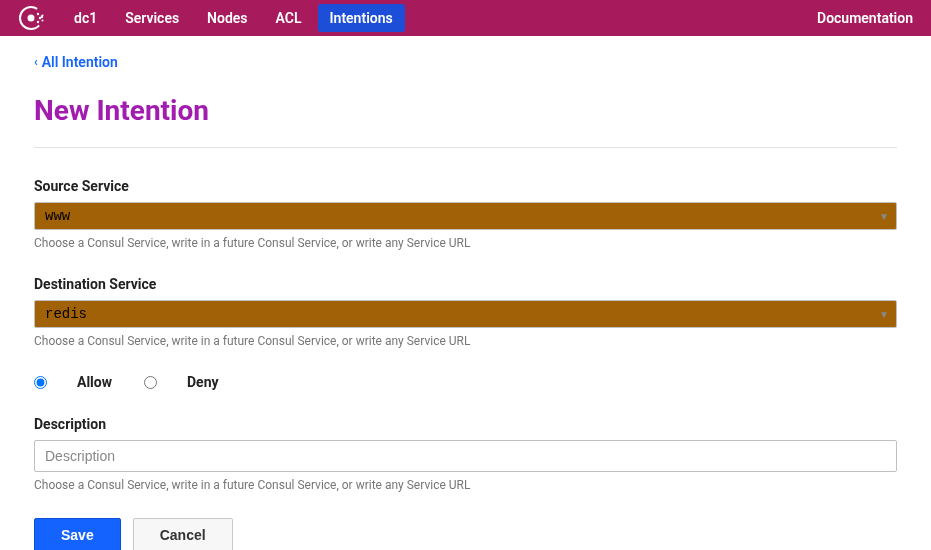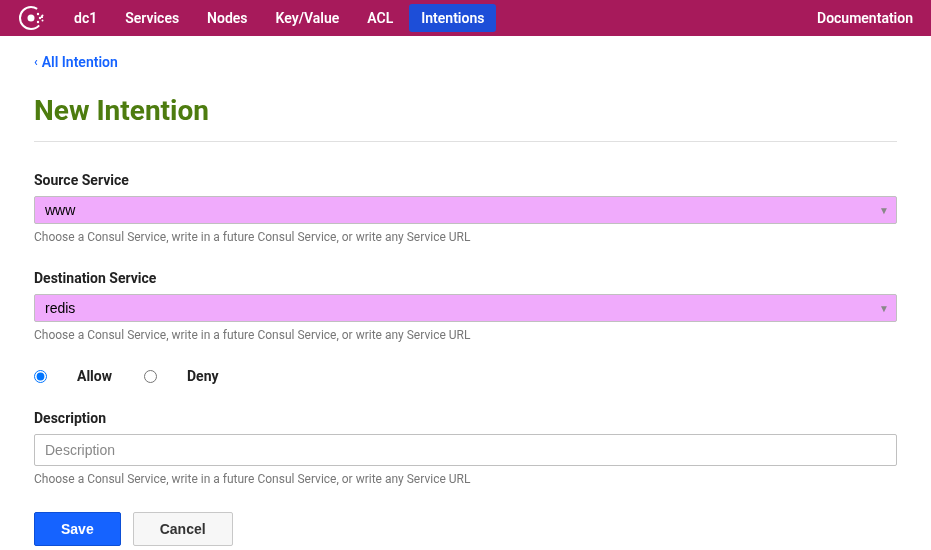--- a/index.html
+++ b/index.html
@@ -65,22 +65,22 @@
       cursor: pointer;
       margin-bottom: 24px;
     }
     .breadcrumb-chevron {
       margin-right: 4px;
       font-size: 12px;
     }
     .page-title {
       font-size: 28px;
       font-weight: 700;
-      color: #4d7c0f;
-      padding-bottom: 14px;
+      color: #a21caf;
+      padding-bottom: 20px;
       border-bottom: 1px solid #e0e0e0;
       margin-bottom: 30px;
     }
     .form-group {
       margin-bottom: 26px;
     }
     .form-label {
       display: block;
       font-weight: 700;
       font-size: 14px;
@@ -91,22 +91,23 @@
       position: relative;
       width: 100%;
     }
     .select-input {
       width: 100%;
       height: 28px;
       padding: 4px 30px 4px 10px;
       border: 1px solid #c0c0c0;
       border-radius: 2px;
       font-size: 14px;
-      background: #f0abfc;
-      cursor: pointer;
+      background: #a16207;
+      cursor: pointer;
+      font-family: Liberation Mono, monospace;
     }
     .select-arrow {
       position: absolute;
       right: 8px;
       top: 50%;
       transform: translateY(-50%);
       pointer-events: none;
       color: #888;
       font-size: 10px;
     }
@@ -182,21 +183,20 @@
       <circle cx="22" cy="13" r="1.2" fill="#fff"></circle>
       <circle cx="20" cy="17" r="1.2" fill="#fff"></circle>
       <circle cx="24.5" cy="10.5" r="1" fill="#fff"></circle>
       <circle cx="24.5" cy="15.5" r="1" fill="#fff"></circle>
     </svg>
   </div>
   <div class="nav-items">
     <div class="nav-item">dc1</div>
     <div class="nav-item">Services</div>
     <div class="nav-item">Nodes</div>
-    <div class="nav-item">Key/Value</div>
     <div class="nav-item">ACL</div>
     <div class="nav-item active">Intentions</div>
   </div>
   <div class="nav-right">Documentation</div>
 </div>
 
 <div class="container">
   <div class="breadcrumb">
     <span class="breadcrumb-chevron">‹</span>
     <span>All Intention</span>

